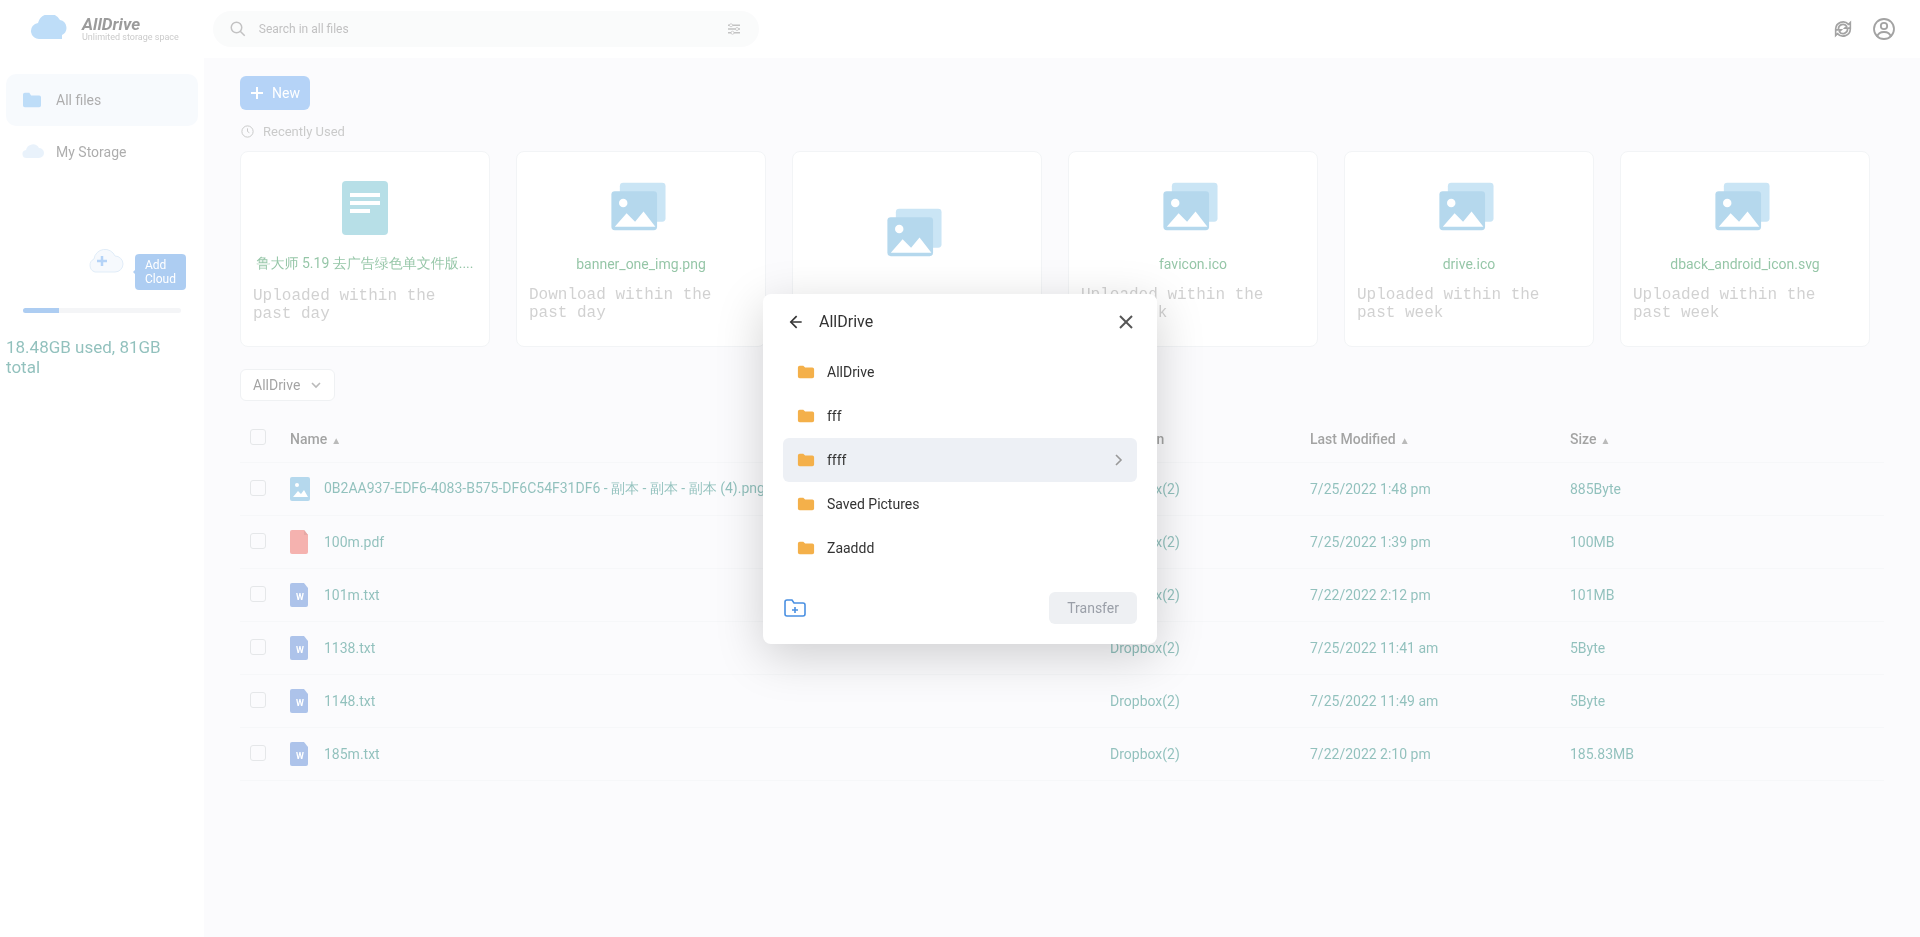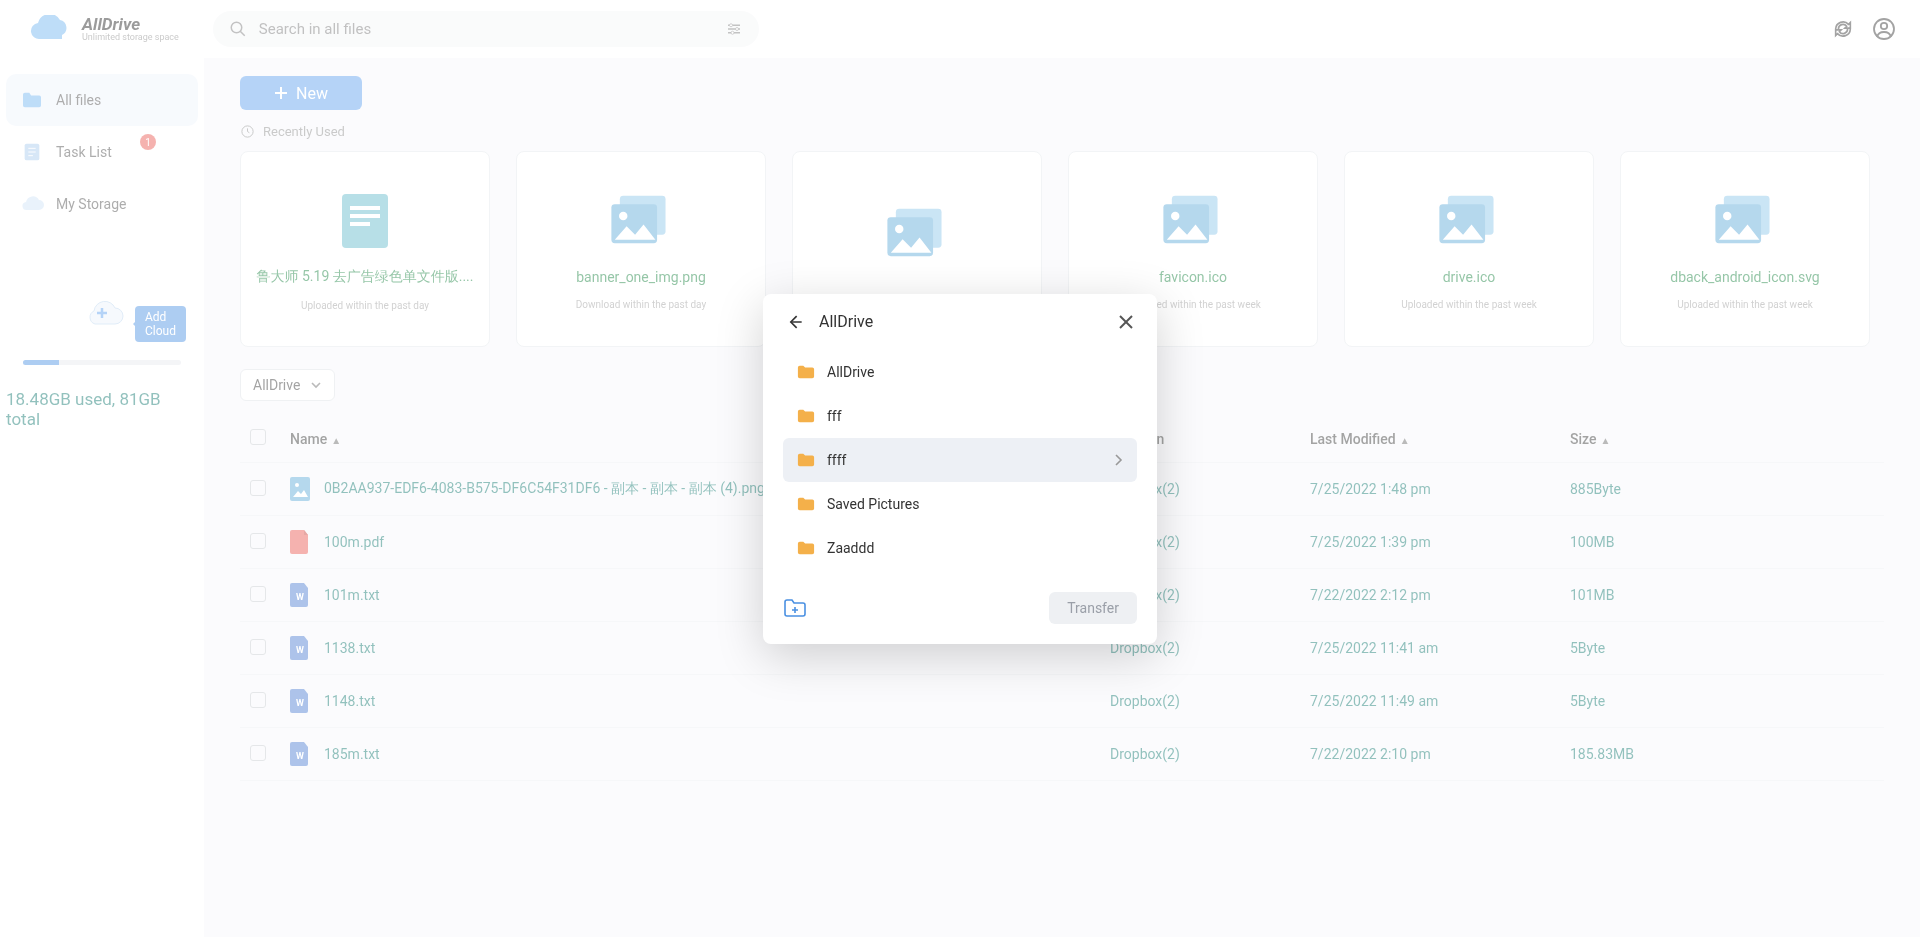--- a/index.html
+++ b/index.html
@@ -6,45 +6,45 @@
 body{background:#f5f7fa;width:1920px;height:937px;overflow:hidden;position:relative;}
 .app{display:flex;flex-direction:column;height:100%;}
 .topbar{height:58px;display:flex;align-items:center;padding:0 24px;background:#fff;}
 .logo{display:flex;align-items:center;gap:10px;}
 .logo-icon{width:48px;height:28px;}
 .logo-text{display:flex;flex-direction:column;line-height:1;}
 .logo-text .brand{font-weight:700;font-size:17px;font-style:italic;color:#222;}
 .logo-text .tag{font-size:9px;color:#888;}
 .search-wrap{margin-left:34px;width:546px;height:36px;background:#f4f5f7;border-radius:18px;display:flex;align-items:center;padding:0 16px;gap:12px;}
 .search-wrap .search-icon{color:#7a7a7a;}
-.search-wrap input{flex:1;border:none;background:transparent;font-size:15px;color:#1d4ed8;outline:none;}
+.search-wrap input{flex:1;border:none;background:transparent;font-size:12px;color:#1d4ed8;outline:none;}
 .search-wrap .filter-icon{color:#7a7a7a;}
 .top-right{margin-left:auto;display:flex;align-items:center;gap:18px;color:#333;}
 .body{flex:1;display:flex;min-height:0;}
 .sidebar{width:204px;background:#fff;display:flex;flex-direction:column;padding:16px 6px;}
 .nav-item{display:flex;align-items:center;gap:12px;height:52px;border-radius:10px;padding:0 14px;font-size:14px;color:#4a4a4a;cursor:pointer;position:relative;}
 .nav-item.active{background:#eef3fb;}
 .nav-ico{width:24px;height:24px;display:flex;align-items:center;justify-content:center;}
 .badge{position:absolute;left:134px;top:8px;background:#e8564f;color:#fff;font-size:10px;min-width:16px;height:16px;border-radius:8px;display:flex;align-items:center;justify-content:center;padding:0 4px;}
 .add-cloud-wrap{margin-top:66px;display:flex;flex-direction:column;align-items:center;gap:6px;}
 .add-cloud-btn{position:relative;display:flex;justify-content:center;}
 .cloud-plus{width:46px;height:32px;}
 .cloud-label{position:absolute;left:56px;top:10px;background:#4a90e2;color:#fff;font-size:12px;padding:4px 10px;border-radius:4px;}
 .cloud-label::before{content:'';position:absolute;left:-6px;top:50%;transform:translateY(-50%);border:4px solid transparent;border-right-color:#4a90e2;}
 .storage-bar{width:158px;height:5px;background:#e6e9ee;border-radius:3px;overflow:hidden;margin-top:26px;}
 .storage-bar .fill{height:100%;width:23%;background:#4a90e2;}
 .storage-text{font-size:17px;color:#0f766e;margin-top:18px;}
 .main{flex:1;padding:18px 36px;overflow:auto;}
-.new-btn{display:inline-flex;align-items:center;gap:8px;background:#5b9eed;color:#fff;border:none;height:34px;padding:0 34px;border-radius:6px;font-size:16px;cursor:pointer;}
+.new-btn{display:inline-flex;align-items:center;gap:8px;background:#5b9eed;color:#fff;border:none;height:34px;padding:0 10px;border-radius:6px;font-size:14px;cursor:pointer;}
 .recent{display:flex;align-items:center;gap:8px;color:#8a8a8a;font-size:13px;margin-top:14px;}
 .cards{display:flex;gap:26px;margin-top:12px;}
 .card{width:250px;height:196px;border:1px solid #e3e6eb;border-radius:8px;background:#fff;display:flex;flex-direction:column;align-items:center;justify-content:center;gap:14px;padding:12px;}
 .card-thumb{width:66px;height:66px;display:flex;align-items:center;justify-content:center;}
 .card-name{font-size:14px;color:#15803d;text-align:center;max-width:100%;overflow:hidden;text-overflow:ellipsis;white-space:nowrap;}
-.card-sub{font-size:10px;color:#9a9a9a;}
+.card-sub{font-size:16px;color:#9a9a9a;font-family:Liberation Mono, monospace;}
 .drop-sel{margin-top:22px;display:inline-flex;align-items:center;gap:10px;border:1px solid #dcdfe5;border-radius:6px;height:32px;padding:0 12px;font-size:14px;color:#333;background:#fff;cursor:pointer;}
 .table{width:100%;margin-top:14px;border-collapse:collapse;}
 .table th{text-align:left;font-size:14px;color:#333;font-weight:500;padding:14px 10px;border-bottom:1px solid #eceef2;}
 .table td{font-size:14px;color:#0f766e;padding:14px 10px;border-bottom:1px solid #eceef2;}
 .chk{width:16px;height:16px;border:1px solid #c6c9cf;border-radius:3px;display:inline-block;}
 .th-name{width:820px;}
 .th-loc{width:200px;}
 .th-date{width:260px;}
 .file-row{display:flex;align-items:center;gap:14px;}
 .file-ic{width:20px;height:24px;display:flex;align-items:center;justify-content:center;}
@@ -110,32 +110,20 @@
     <div class="nav-item active">
       <span class="nav-ico">
             <svg width="22" height="18" viewBox="0 0 24 20">
               <path d="M2 4a2 2 0 0 1 2-2h5l2 3h9a2 2 0 0 1 2 2v9a2 2 0 0 1-2 2H4a2 2 0 0 1-2-2z" fill="#6fb4f0"></path>
             </svg>
           </span>
       <span>All files</span>
     </div>
     <div class="nav-item">
       <span class="nav-ico">
-            <svg width="22" height="22" viewBox="0 0 24 24">
-              <rect x="4" y="3" width="16" height="18" rx="2" fill="#a7c9ee"></rect>
-              <line x1="8" y1="8" x2="16" y2="8" stroke="#fff"></line>
-              <line x1="8" y1="12" x2="16" y2="12" stroke="#fff"></line>
-              <line x1="8" y1="16" x2="13" y2="16" stroke="#fff"></line>
-            </svg>
-          </span>
-      <span>Task List</span>
-      <span class="badge">1</span>
-    </div>
-    <div class="nav-item">
-      <span class="nav-ico">
             <svg width="24" height="16" viewBox="0 0 24 16">
               <path d="M19 14a5 5 0 0 0 0-10 7 7 0 0 0-13 2 4 4 0 0 0 1 8z" fill="#cfe3f7"></path>
             </svg>
           </span>
       <span>My Storage</span>
     </div>
     <div class="add-cloud-wrap">
       <div class="add-cloud-btn">
         <svg class="cloud-plus" viewBox="0 0 46 32">
               <path d="M36 28a8 8 0 0 0 0-16 11 11 0 0 0-21 3 7 7 0 0 0 1 13z" fill="#eaf2fb" stroke="#bcd6ef"></path>

